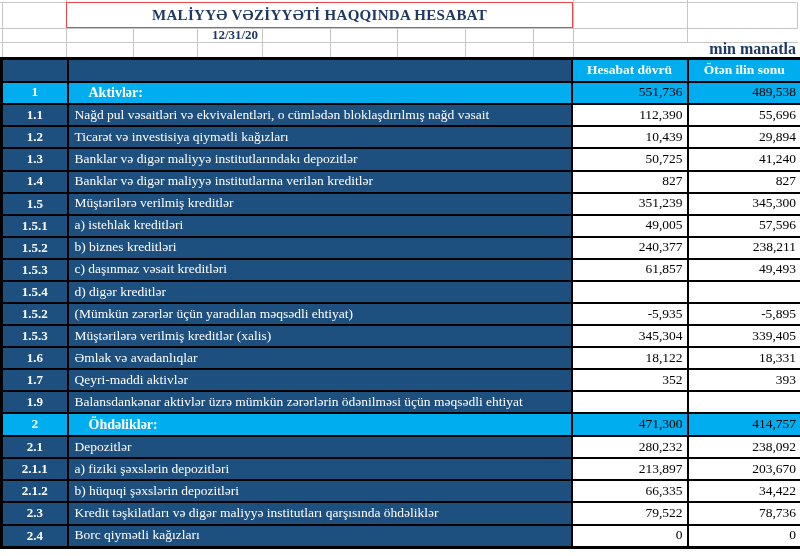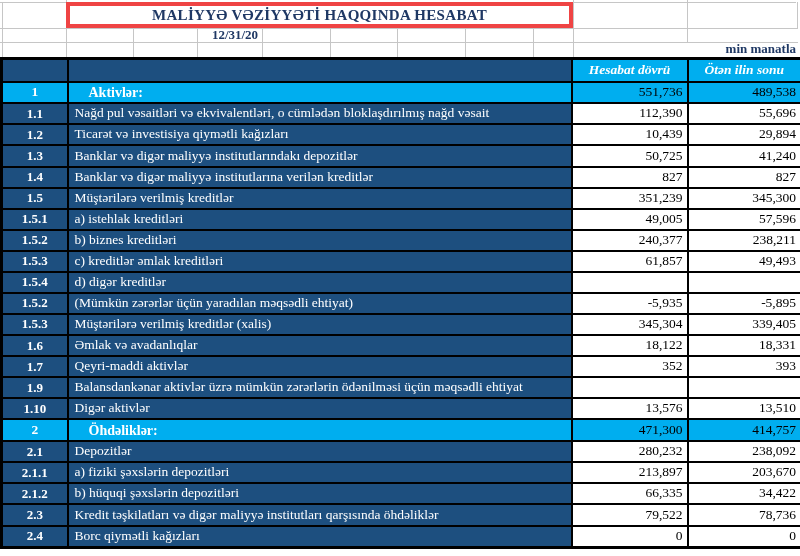--- a/index.html
+++ b/index.html
@@ -6,49 +6,49 @@
   html, body { margin: 0; padding: 0; background: #ffffff; }
   body { font-family: "Liberation Serif", serif; }
   #app { position: relative; width: 800px; height: 556px; background: #ffffff; overflow: hidden; }
 
   
   .top { position: relative; width: 800px; height: 57px; background: #ffffff; }
   .gv { position: absolute; width: 1px; background: #c6c6c6; }
   .gh { position: absolute; height: 1px; background: #c6c6c6; }
   .title-cell {
     position: absolute; left: 66px; top: 2px; width: 507px; height: 26px;
-    background: #ffffff; border: 4px solid #ef4444; z-index: 2;
+    background: #ffffff; border: 1px solid #ef4444; z-index: 2;
     display: flex; align-items: center; justify-content: center;
     color: #1F3864; font-weight: bold; font-size: 15px; letter-spacing: 0.3px;
     white-space: nowrap;
   }
   .date-cell {
     position: absolute; left: 197px; top: 28px; width: 76px; height: 14px; z-index: 2;
     display: flex; align-items: center; justify-content: center;
     color: #1F3864; font-weight: bold; font-size: 13px;
   }
   .unit-cell {
     position: absolute; right: 4px; top: 41px; height: 16px; z-index: 2;
     display: flex; align-items: center;
-    color: #1F3864; font-weight: bold; font-size: 13px; margin-left: 45px;
+    color: #1F3864; font-weight: bold; font-size: 16px; margin-left: 45px;
   }
 
   
   table.report {
     width: 800px; height: 492px;
     border-collapse: collapse; table-layout: fixed;
     border: 3px solid #000000;
   }
   table.report th, table.report td {
     border: 2px solid #000000;
     padding: 0 3px;
     overflow: hidden; white-space: nowrap;
     font-size: 13.5px; line-height: 1.1;
   }
-  thead tr { height: 23px; font-style: italic; }
+  thead tr { height: 23px; }
   th.blank { background: #1D4F7F; }
   th.colhead {
     background: #00AEEF; color: #ffffff; font-weight: bold;
     text-align: center; font-size: 13.5px;
   }
   tr.item td.num {
     background: #1D4F7F; color: #ffffff; font-weight: bold;
     text-align: center; font-size: 13px;
   }
   tr.item td.label {
@@ -149,21 +149,21 @@
           <td class="val">57,596</td>
         </tr>
         <tr class="item">
           <td class="num">1.5.2</td>
           <td class="label">b) biznes kreditləri</td>
           <td class="val">240,377</td>
           <td class="val">238,211</td>
         </tr>
         <tr class="item">
           <td class="num">1.5.3</td>
-          <td class="label">c) kreditlər əmlak kreditləri</td>
+          <td class="label">c) daşınmaz vəsait kreditləri</td>
           <td class="val">61,857</td>
           <td class="val">49,493</td>
         </tr>
         <tr class="item">
           <td class="num">1.5.4</td>
           <td class="label">d) digər kreditlər</td>
           <td class="val"></td>
           <td class="val"></td>
         </tr>
         <tr class="item">
@@ -188,26 +188,20 @@
           <td class="num">1.7</td>
           <td class="label">Qeyri-maddi aktivlər</td>
           <td class="val">352</td>
           <td class="val">393</td>
         </tr>
         <tr class="item">
           <td class="num">1.9</td>
           <td class="label">Balansdankənar aktivlər üzrə mümkün zərərlərin ödənilməsi üçün məqsədli ehtiyat</td>
           <td class="val"></td>
           <td class="val"></td>
-        </tr>
-        <tr class="item">
-          <td class="num">1.10</td>
-          <td class="label">Digər aktivlər</td>
-          <td class="val">13,576</td>
-          <td class="val">13,510</td>
         </tr>
         <tr class="section">
           <td class="num">2</td>
           <td class="label">Öhdəliklər:</td>
           <td class="val">471,300</td>
           <td class="val">414,757</td>
         </tr>
         <tr class="item">
           <td class="num">2.1</td>
           <td class="label">Depozitlər</td>

